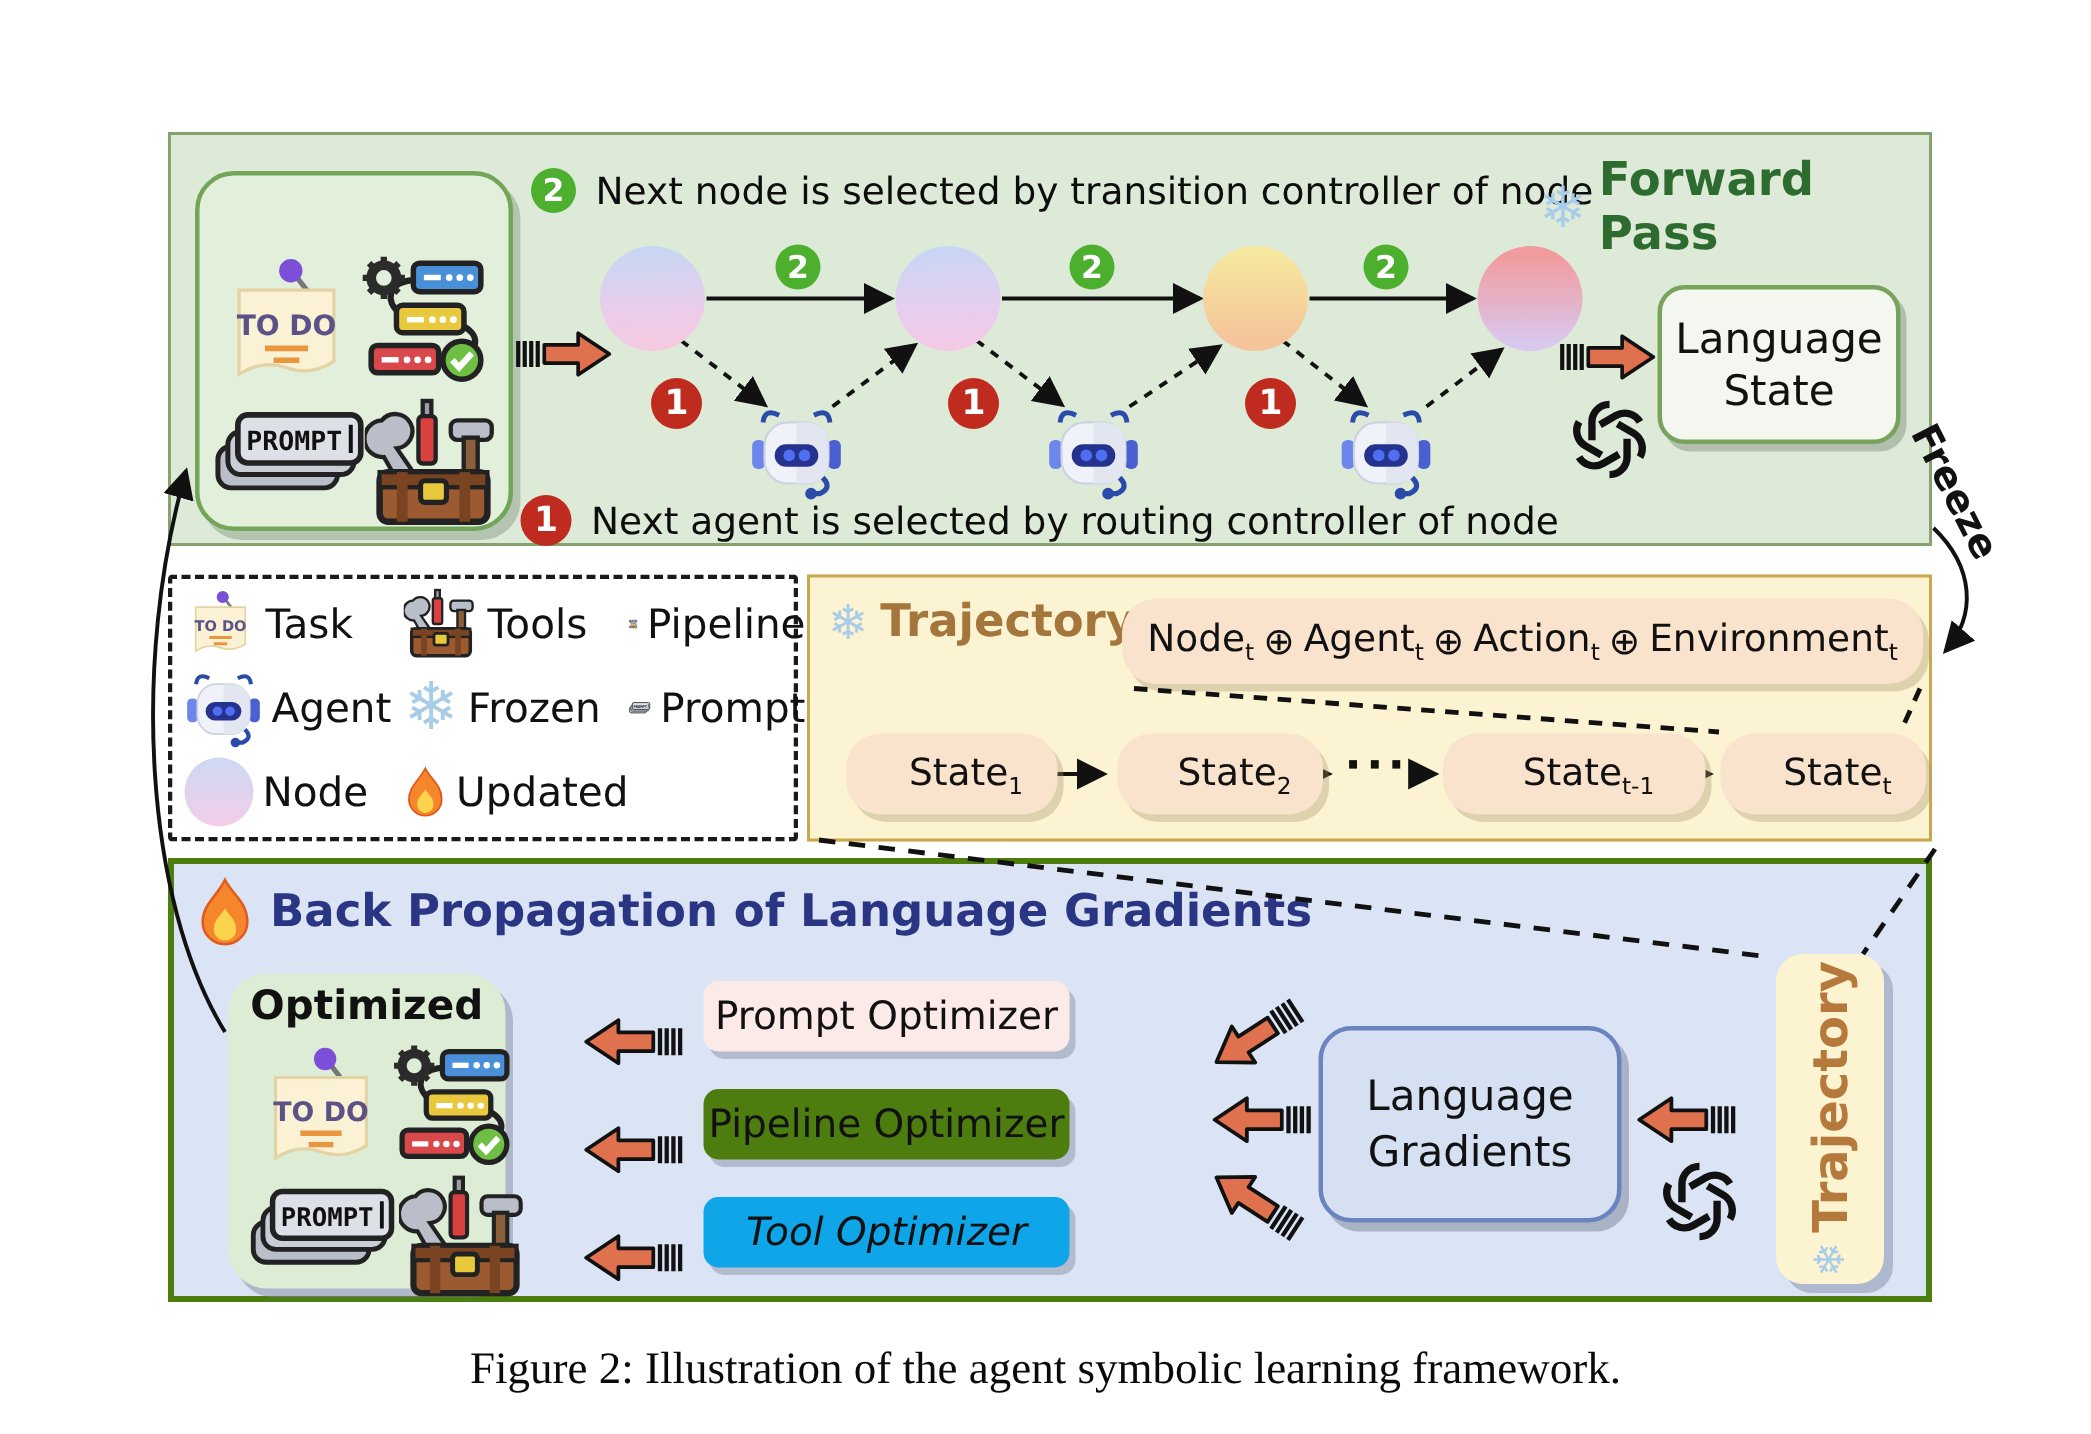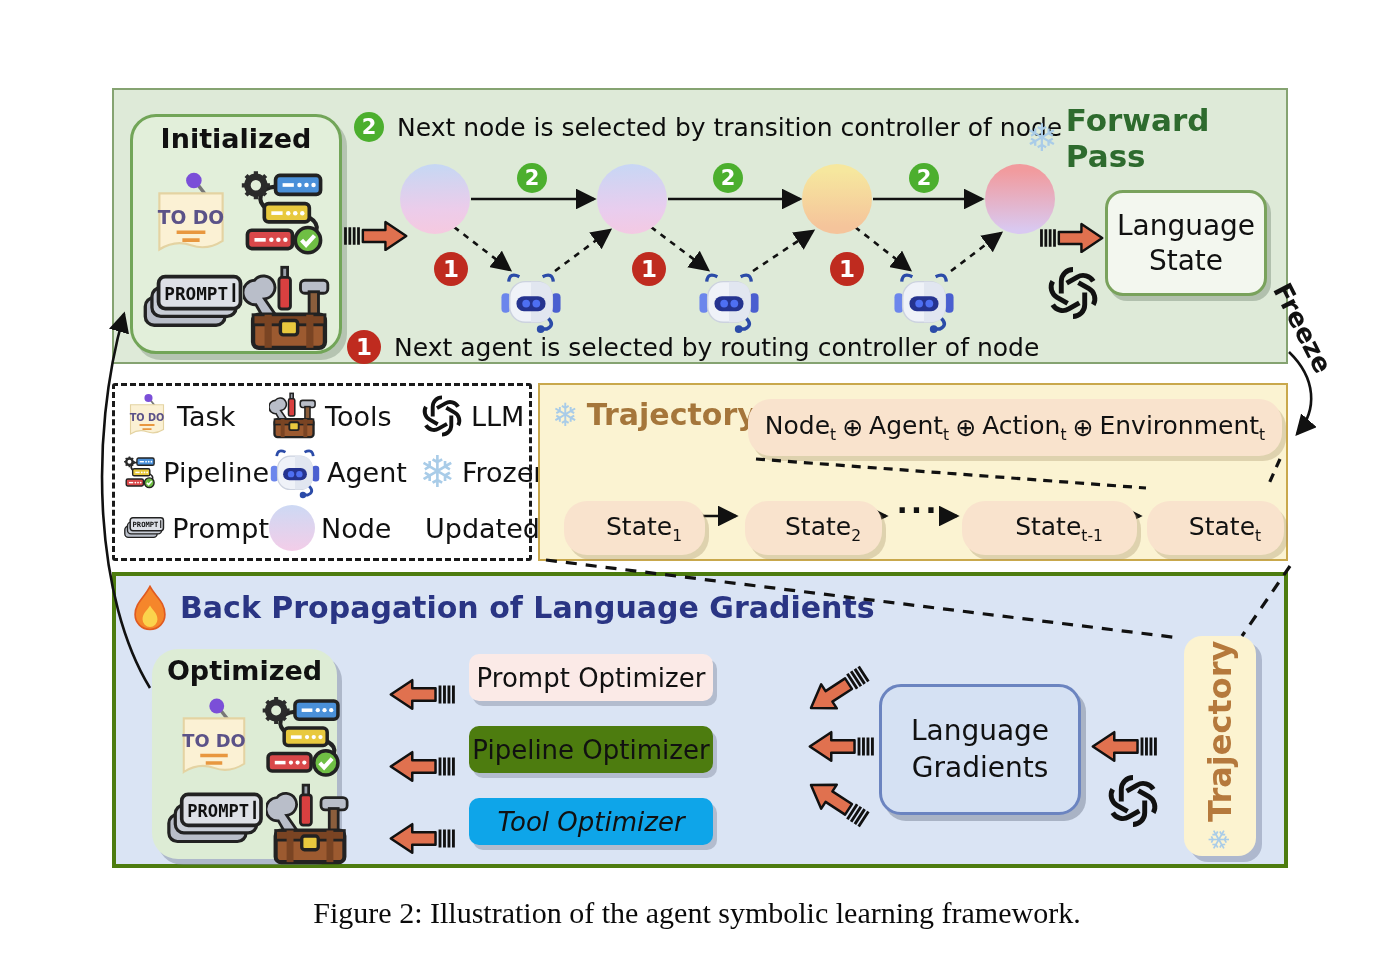--- a/index.html
+++ b/index.html
@@ -54,21 +54,21 @@
             font-size:28px;line-height:1.25;color:#111;}
   #grad-box{position:absolute;left:763px;top:108px;width:196px;height:125px;
             background:#d5e1f3;border:3px solid #6b84c0;border-radius:22px;
             box-shadow:5px 6px 0 rgba(120,130,150,.5);
             display:flex;align-items:center;justify-content:center;text-align:center;
             font-size:28px;line-height:1.3;color:#111;}
   
   .peach{background:#f9e3cd;border-radius:23px;box-shadow:4px 5px 0 rgba(170,150,110,.35);
          display:flex;align-items:center;justify-content:center;color:#111;}
   #expansion-box{position:absolute;left:208px;top:14px;width:534px;height:57px;font-size:25px;}
-  .state{position:absolute;top:116px;height:54px;font-size:25px;padding-left:19px;}
+  .state{position:absolute;top:104px;height:54px;font-size:25px;padding-left:19px;}
   .s sub,.state sub,#expansion-box sub{font-size:.62em;}
   .op{padding:0 6px;}
   #state-dots{position:absolute;left:356px;top:108px;width:44px;text-align:center;
               font-size:30px;font-weight:bold;letter-spacing:3px;}
   
   .optimizer{position:absolute;left:353px;width:244px;height:47px;border-radius:10px;
              box-shadow:4px 5px 0 rgba(130,140,160,.45);display:flex;align-items:center;
              justify-content:center;font-size:26px;color:#111;}
   #opt-prompt{top:78px;background:#fbeae7;}
   #opt-pipeline{top:150px;background:#4d7c0f;}
@@ -199,21 +199,20 @@
       <symbol id="i-arrow-right" viewBox="0 0 76 40">
         <polygon points="74,20 50,4 50,13 24,13 24,27 50,27 50,36" fill="#e0714f" stroke="#111" stroke-width="2.8" stroke-linejoin="round"></polygon>
         <path d="M19,10 v20 M14,10 v20 M9,10 v20 M4,10 v20" stroke="#111" stroke-width="3.2"></path>
       </symbol>
     </defs>
   </svg>
 
   <div id="forward-panel" class="panel">
 
     <div id="init-box" class="icon-card">
-      <div class="card-title">Initialized</div>
       <svg class="abs" style="left:12px;top:52px" width="92" height="92">
           <use href="#i-todo"></use>
         </svg>
       <svg class="abs" style="left:106px;top:50px" width="90" height="90">
           <use href="#i-pipeline"></use>
         </svg>
       <svg class="abs" style="left:6px;top:154px" width="110" height="62">
           <use href="#i-prompt"></use>
         </svg>
       <svg class="abs" style="left:110px;top:146px" width="92" height="92">
@@ -298,26 +297,20 @@
       <span>Task</span>
     </div>
     <div class="legend-item">
       <svg width="50" height="50">
           <use href="#i-toolbox"></use>
         </svg>
       <span>Tools</span>
     </div>
     <div class="legend-item">
       <svg width="46" height="46">
-          <use href="#i-openai"></use>
-        </svg>
-      <span>LLM</span>
-    </div>
-    <div class="legend-item">
-      <svg width="46" height="46">
           <use href="#i-pipeline"></use>
         </svg>
       <span>Pipeline</span>
     </div>
     <div class="legend-item">
       <svg width="52" height="54">
           <use href="#i-robot"></use>
         </svg>
       <span>Agent</span>
     </div>

